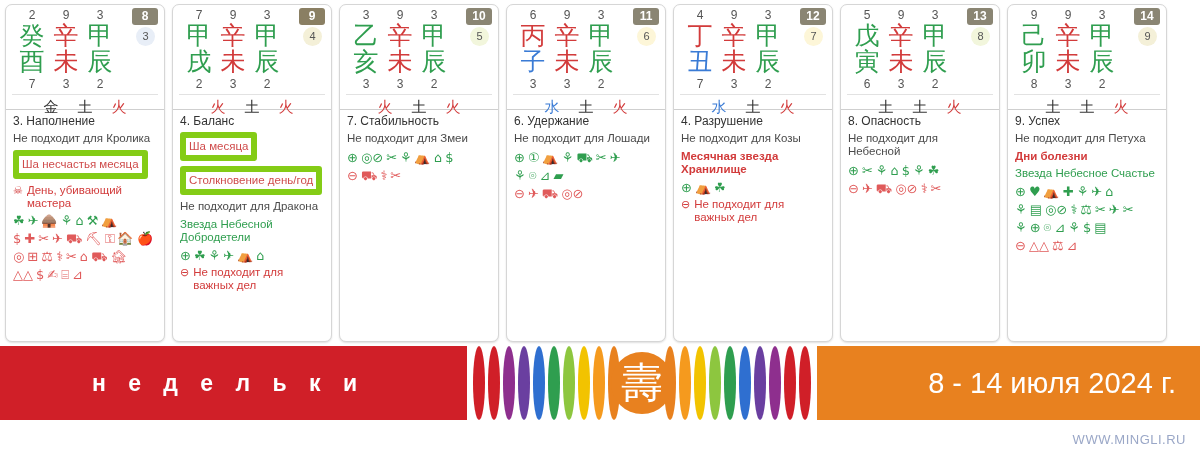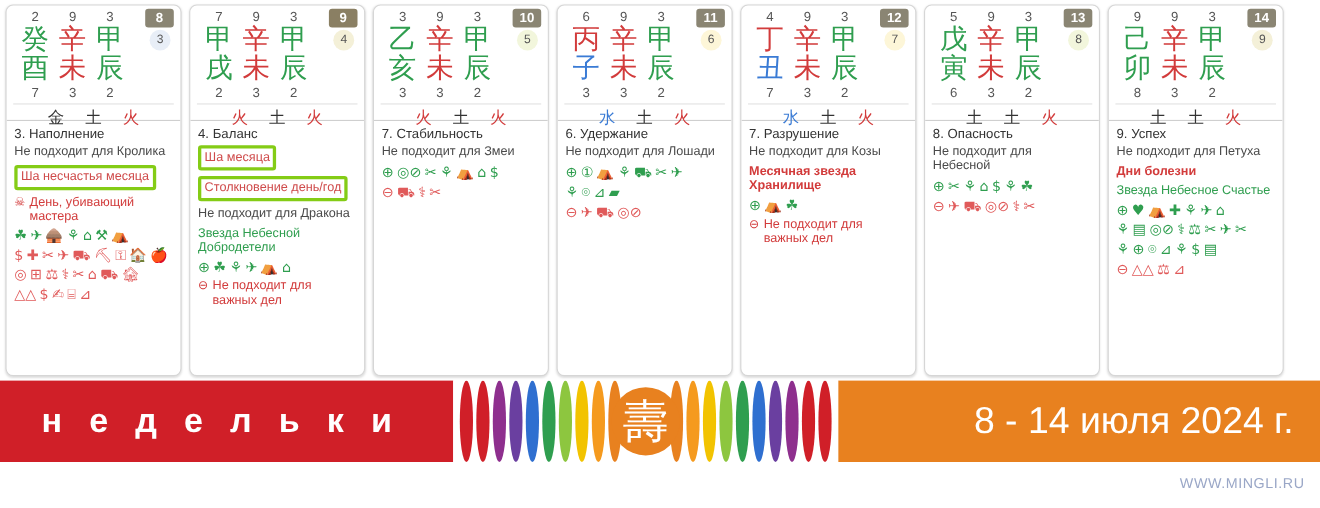--- a/index.html
+++ b/index.html
@@ -112,21 +112,21 @@
     font-size:11.5px;
     color:#3a3a3a;
     line-height:13px;
   }
   .title{
     font-size:12px;
     color:#333;
     margin-bottom:4px;
   }
   .boxline{
-    border:3px solid #84cc16;
+    border:6px solid #84cc16;
     border-radius:3px;
     color:#cf4b4b;
     font-size:11.5px;
     padding:2px 3px;
     margin-bottom:5px;
     display:inline-block;
     line-height:13px;
   }
   .plain{margin-bottom:5px;color:#4a4a4a;}
   .red{color:#d23b3b;}
@@ -148,43 +148,43 @@
   .mark{font-size:11px;line-height:13px;}
   
   .footer{
     position:absolute;
     left:0;top:346px;
     width:1200px;height:74px;
     display:flex;
     align-items:center;
   }
   .fl{
-    width:412px;height:74px;
+    width:467px;height:74px;
     background:#d01f28;
     color:#fff;
-    font-size:31px;
+    font-size:23px;
     letter-spacing:8px;
     display:flex;
     align-items:center;
     justify-content:center;
     font-weight:bold;
     box-sizing:border-box;
     padding-right:10px;
   }
   .fmid{
     width:350px;height:74px;
     position:relative;
     overflow:hidden;
     background:#fff;
   }
   .fr{
     flex:1;height:74px;
     background:#e8811f;
     color:#fff;
-    font-size:34px;
+    font-size:29px;
     display:flex;
     align-items:center;
     justify-content:flex-end;
     padding-right:24px;
     box-sizing:border-box;
   }
   .wave{position:absolute;top:0;width:12px;height:74px;border-radius:50%/50%;}
   .medallion{
     position:absolute;
     left:50%;top:50%;
@@ -459,21 +459,21 @@
           <span>2</span>
         </div>
         <div class="sep"></div>
         <div class="elrow">
           <span style="color:#3a7bd5">水</span>
           <span style="color:#333333">土</span>
           <span style="color:#d23b3b">火</span>
         </div>
       </div>
       <div class="sep2"></div>
-      <div class="body"><div class="title">7. Разрушение</div><div class="plain">Не подходит для Козы</div><div class="redtxt">Месячная звезда Хранилище</div><div class="iconline green">
+      <div class="body"><div class="title">4. Разрушение</div><div class="plain">Не подходит для Козы</div><div class="redtxt">Месячная звезда Хранилище</div><div class="iconline green">
           <span>⊕</span>
           <span>⛺</span>
           <span>☘</span>
         </div><div class="withmark">
           <span class="mark red">⊖</span>
           <span class="red">Не подходит для важных дел</span>
         </div></div>
     </div>
     <div class="card">
       <div class="top">

